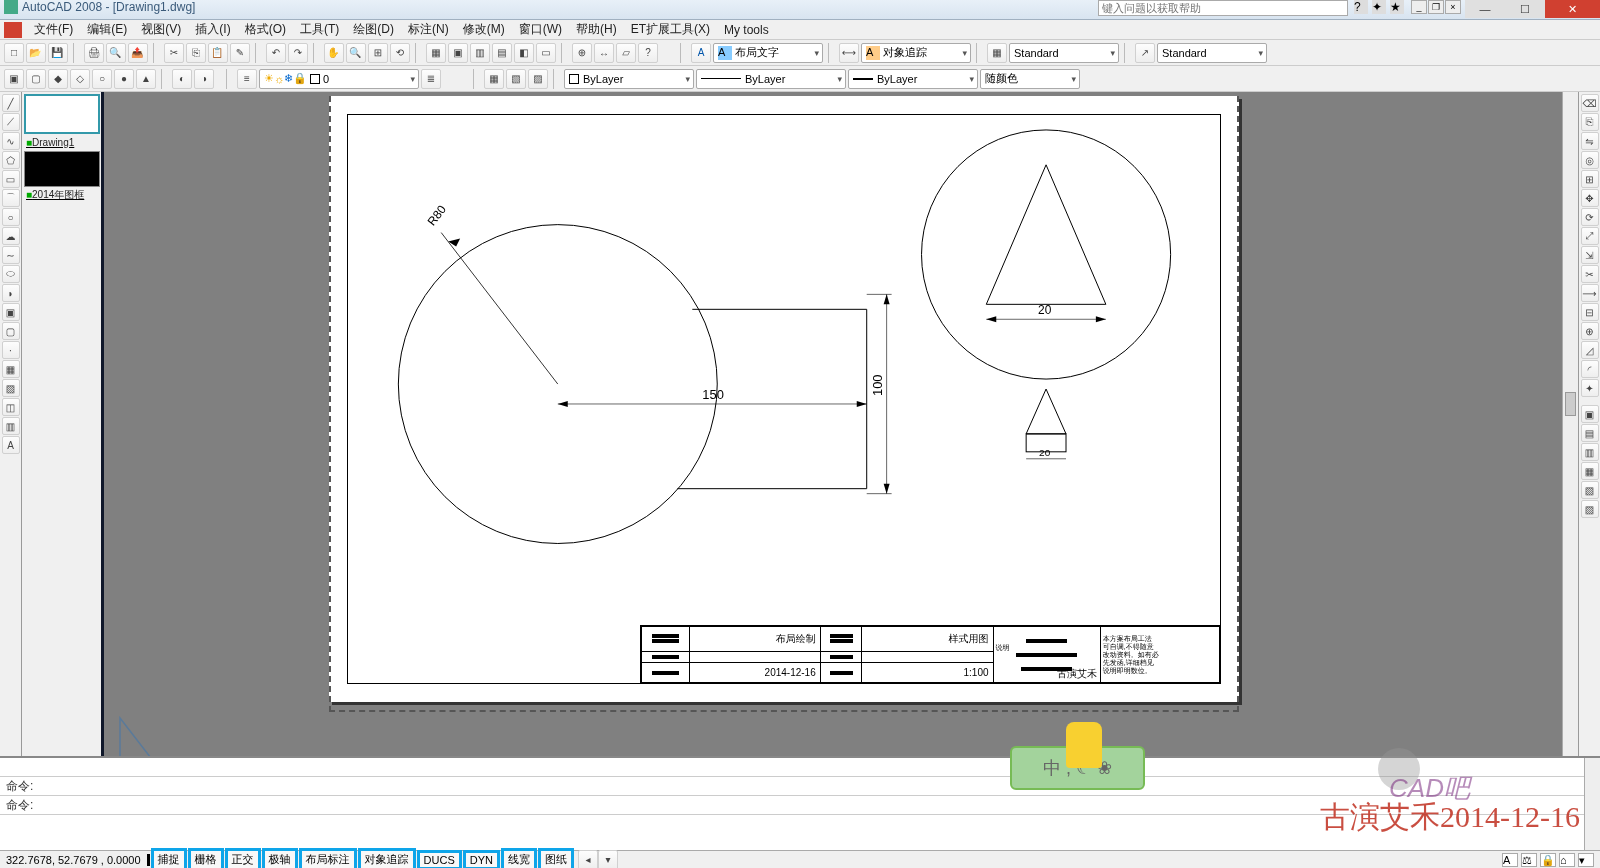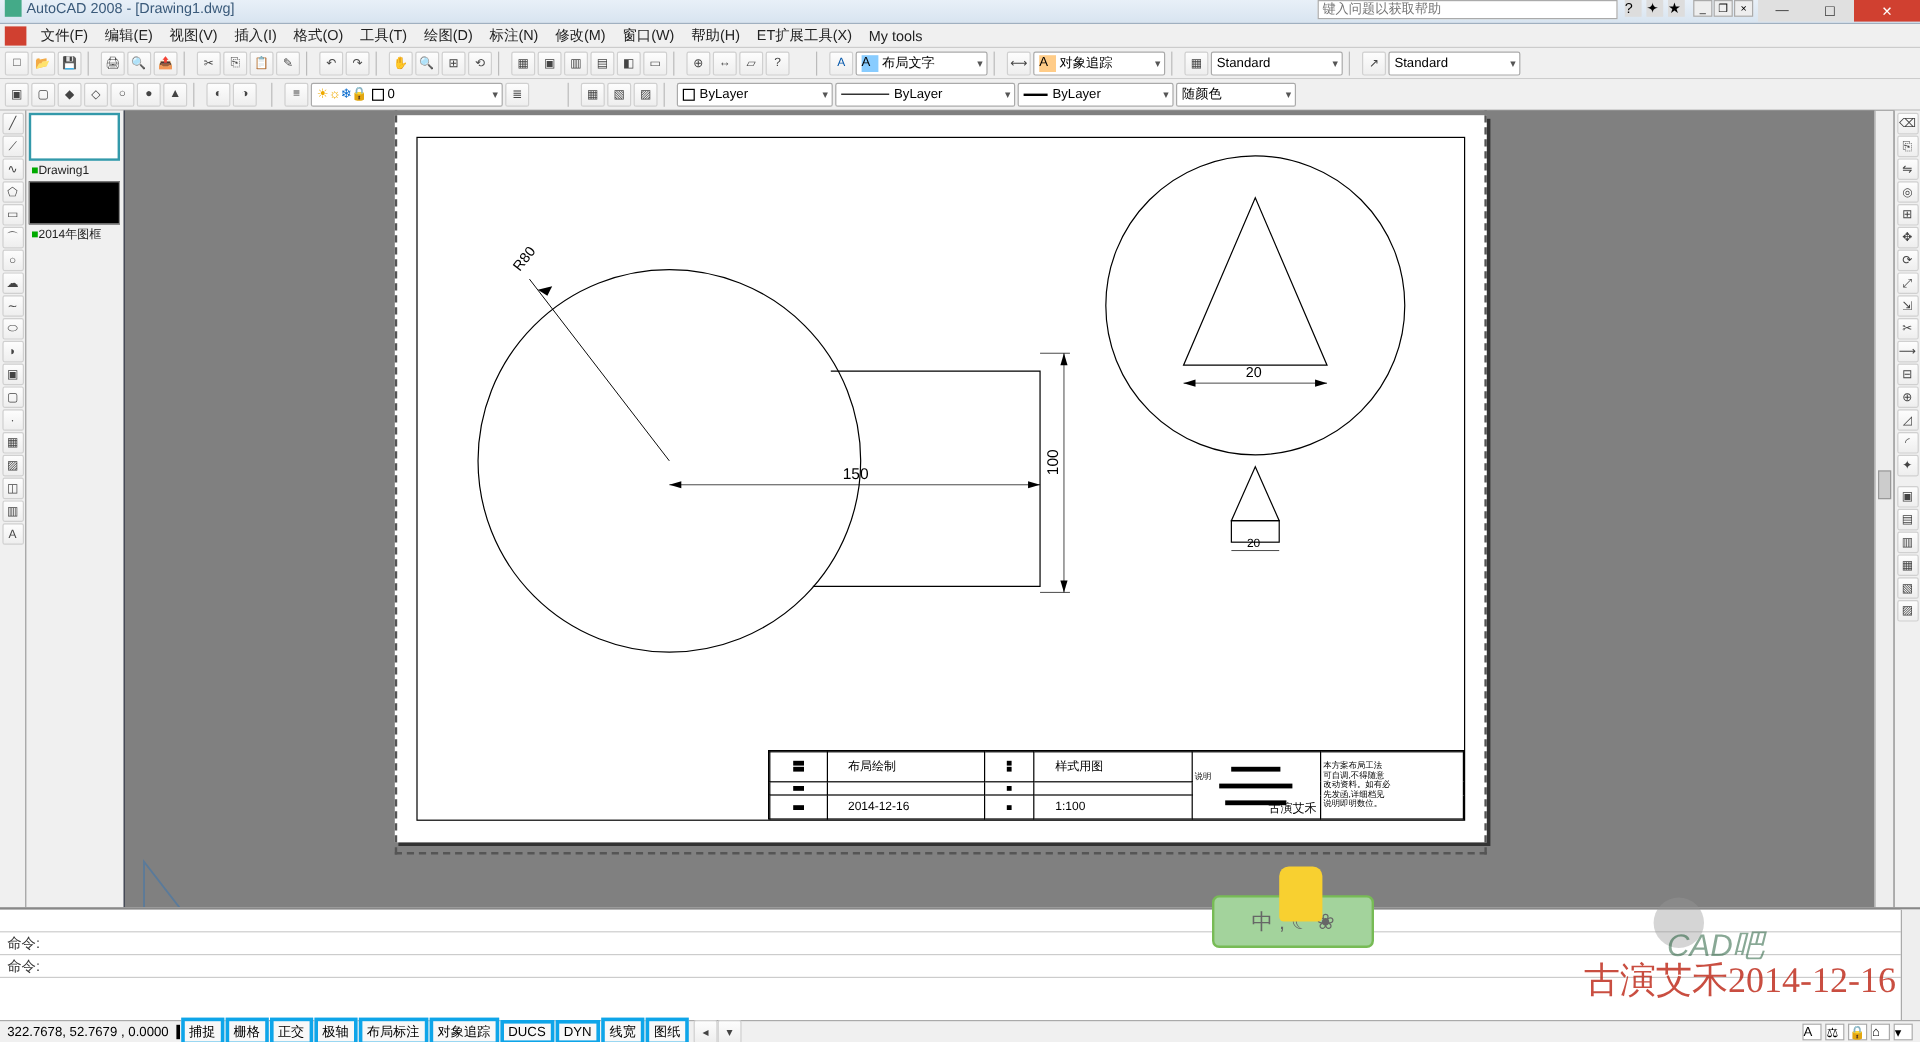--- a/index.html
+++ b/index.html
@@ -33,21 +33,21 @@
 .combo::after { content:"▾"; position:absolute; right:3px; font-size:9px; color:#555; }
 .combo-icon { width:14px; height:14px; margin-right:3px; display:inline-block; }
 
 
 .mainarea { position:absolute; top:92px; left:0; right:0; bottom:92px; display:flex; background:#808080; }
 .left-toolbar { width:22px; background:#f0f0f0; border-right:1px solid #999; display:flex; flex-direction:column; padding:2px 0; gap:1px; }
 .left-toolbar .tbtn { width:18px; height:18px; margin:0 auto; }
 .right-toolbar { width:22px; background:#f0f0f0; border-left:1px solid #999; display:flex; flex-direction:column; padding:2px 0; gap:1px; }
 .right-toolbar .tbtn { width:18px; height:18px; margin:0 auto; }
 
-.doc-panel { width:82px; background:#f0f0f0; border-right:1px solid #0f172a; padding:2px; }
+.doc-panel { width:82px; background:#f0f0f0; border-right:3px solid #0f172a; padding:2px;text-decoration:underline; }
 .doc-thumb { width:76px; height:40px; border:1px solid #888; background:#fff; margin-bottom:2px; }
 .doc-thumb.sel { border:2px solid #39a; }
 .doc-label { font-size:10px; color:#222; padding:1px 2px; }
 .doc-thumb2 { width:76px; height:36px; border:1px solid #888; background:#000; margin-top:2px; }
 
 .canvas-wrap { flex:1; position:relative; background:#808080; overflow:hidden; }
 .paper { position:absolute; left:225px; top:4px; width:910px; height:606px; background:#fff; box-shadow:3px 3px 0 #333; }
 .paper-frame { position:absolute; left:18px; top:18px; right:18px; bottom:18px; border:1.5px solid #000; }
 .dashed-frame { position:absolute; left:8px; top:8px; right:8px; bottom:8px; }
 .dashed-frame::before { content:""; position:absolute; left:-8px; top:-18px; right:-8px; bottom:-18px; border:2px dashed #555; }
@@ -72,30 +72,30 @@
 .statusbar .coords { padding:0 6px; border-right:3px solid #000000; }
 .statusbar .toggle { padding:1px 4px; border:3px solid #0ea5e9; margin-left:1px; background:#f8f8f8; }
 .statusbar .spacer { flex:1; }
 .statusbar .tray { display:flex; gap:3px; padding-right:6px; }
 .statusbar .tray span { width:16px; height:14px; border:1px solid #aaa; background:#fff; }
 
 
 .overlay-ime { position:absolute; bottom:78px; right:455px; width:135px; height:44px; background:#a3d39c; border:2px solid #7b5; border-radius:6px; display:flex; align-items:center; justify-content:center; font-size:18px; color:#666; z-index:20; }
 .overlay-minion { position:absolute; bottom:100px; right:498px; width:36px; height:46px; background:#f8d030; border-radius:8px 8px 4px 4px; z-index:21; }
 .overlay-stamp { position:absolute; bottom:30px; right:20px; font-size:30px; color:#c03020; font-family:SimSun; z-index:20; opacity:.85;}
-.overlay-cadba { position:absolute; bottom:62px; right:130px; font-size:26px; color:#14532d; opacity:.5; z-index:20; font-style:italic; }
+.overlay-cadba { position:absolute; bottom:62px; right:130px; font-size:26px; color:#701a75; opacity:.5; z-index:20; font-style:italic; }
 .overlay-wechat { position:absolute; bottom:78px; right:180px; width:42px; height:42px; border-radius:50%; background:rgba(150,150,150,.4); z-index:19;}
 
 
 .drawing-svg { width:100%; height:100%; }
 
 
 .titleblock { position:absolute; right:0; bottom:0; width:580px; height:58px; border:1px solid #000; border-right:none; border-bottom:none; font-size:10px; }
 .titleblock table { width:100%; height:100%; border-collapse:collapse; }
-.titleblock td { border:1px solid #000; text-align:left; padding:0 17px; font-size:10px; }
+.titleblock td { border:1px solid #000; text-align:right; padding:0 4px; font-size:10px; }
 .tb-blk { background:#000; height:4px; display:block; margin:1px auto; width:70%; }
 .v-scroll { position:absolute; right:0; top:0; bottom:18px; width:16px; background:#eee; border-left:1px solid #aaa; }
 .v-scroll .thumb { position:absolute; left:2px; right:2px; top:300px; height:24px; background:#ccc; border:1px solid #999; }
 
 </style>
 </head>
 <body>
 
 <div class="titlebar">
   <span class="app-icon"></span>

